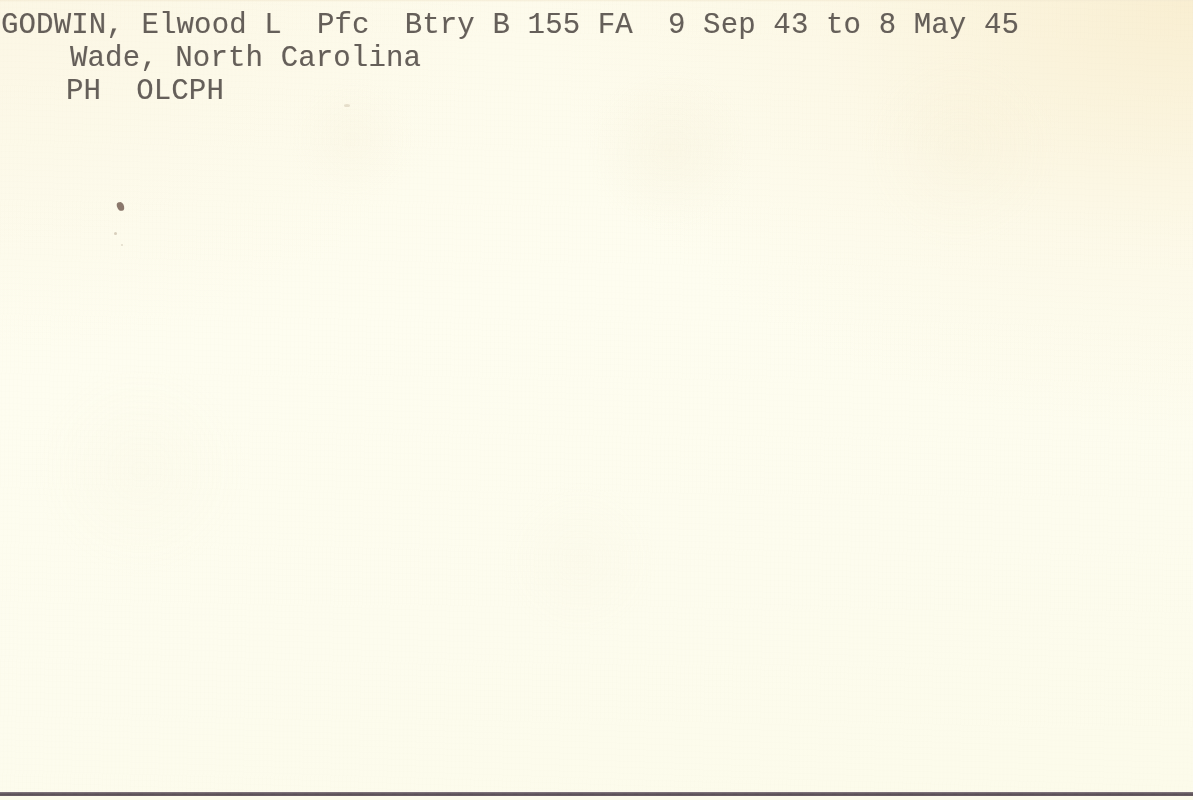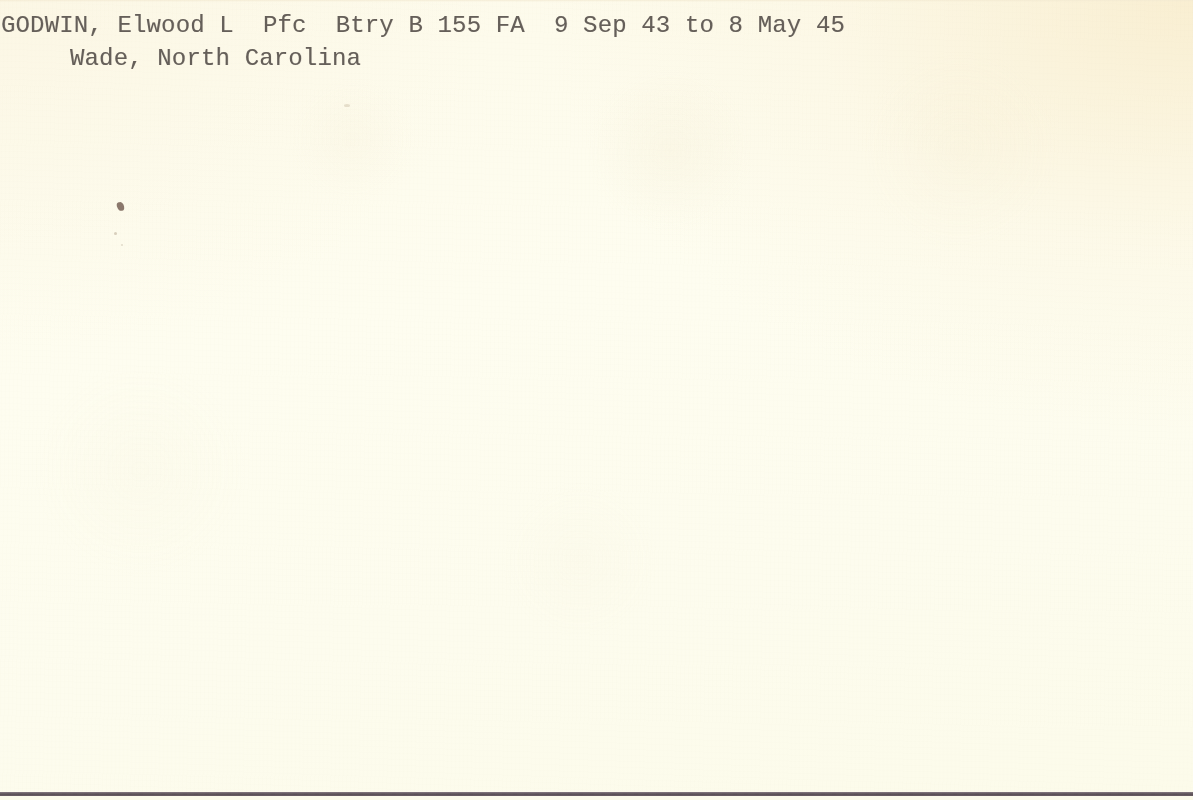--- a/index.html
+++ b/index.html
@@ -49,21 +49,21 @@
       radial-gradient(circle 110px at 580px 560px, rgba(240,232,206,0.18), rgba(255,255,255,0) 72%),
       radial-gradient(circle 150px at 140px 470px, rgba(238,229,200,0.16), rgba(255,255,255,0) 72%);
   }
 
   .typed-block {
     position: absolute;
     left: 0;
     top: 0;
     width: 1193px;
     color: #55504c;
-    font-size: 24px;
+    font-size: 29px;
     line-height: 32px;
     letter-spacing: 0.15px;
     white-space: pre;
     -webkit-font-smoothing: antialiased;
   }
   .typed-line {
     position: absolute;
     white-space: pre;
     color: #5a544f;
     text-shadow:
@@ -160,20 +160,21 @@
 
 <div class="scan">
 
   <div class="paper-tint"></div>
   <div class="paper-blotches"></div>
   <div class="paper-grain"></div>
 
   <div class="typed-block">
     <div class="typed-line line-1">GODWIN, Elwood L  Pfc  Btry B 155 FA  9 Sep 43 to 8 May 45</div>
     <div class="typed-line line-2">Wade, North Carolina</div>
+    <div class="typed-line line-3">PH  OLCPH</div>
   </div>
 
   <div class="ink-speck"></div>
   <div class="ink-dot-a"></div>
   <div class="ink-dot-b"></div>
   <div class="faint-mark-c"></div>
 
   <div class="scan-edge-top"></div>
   <div class="scan-edge-bottom-speckle"></div>
   <div class="scan-edge-bottom"></div>

